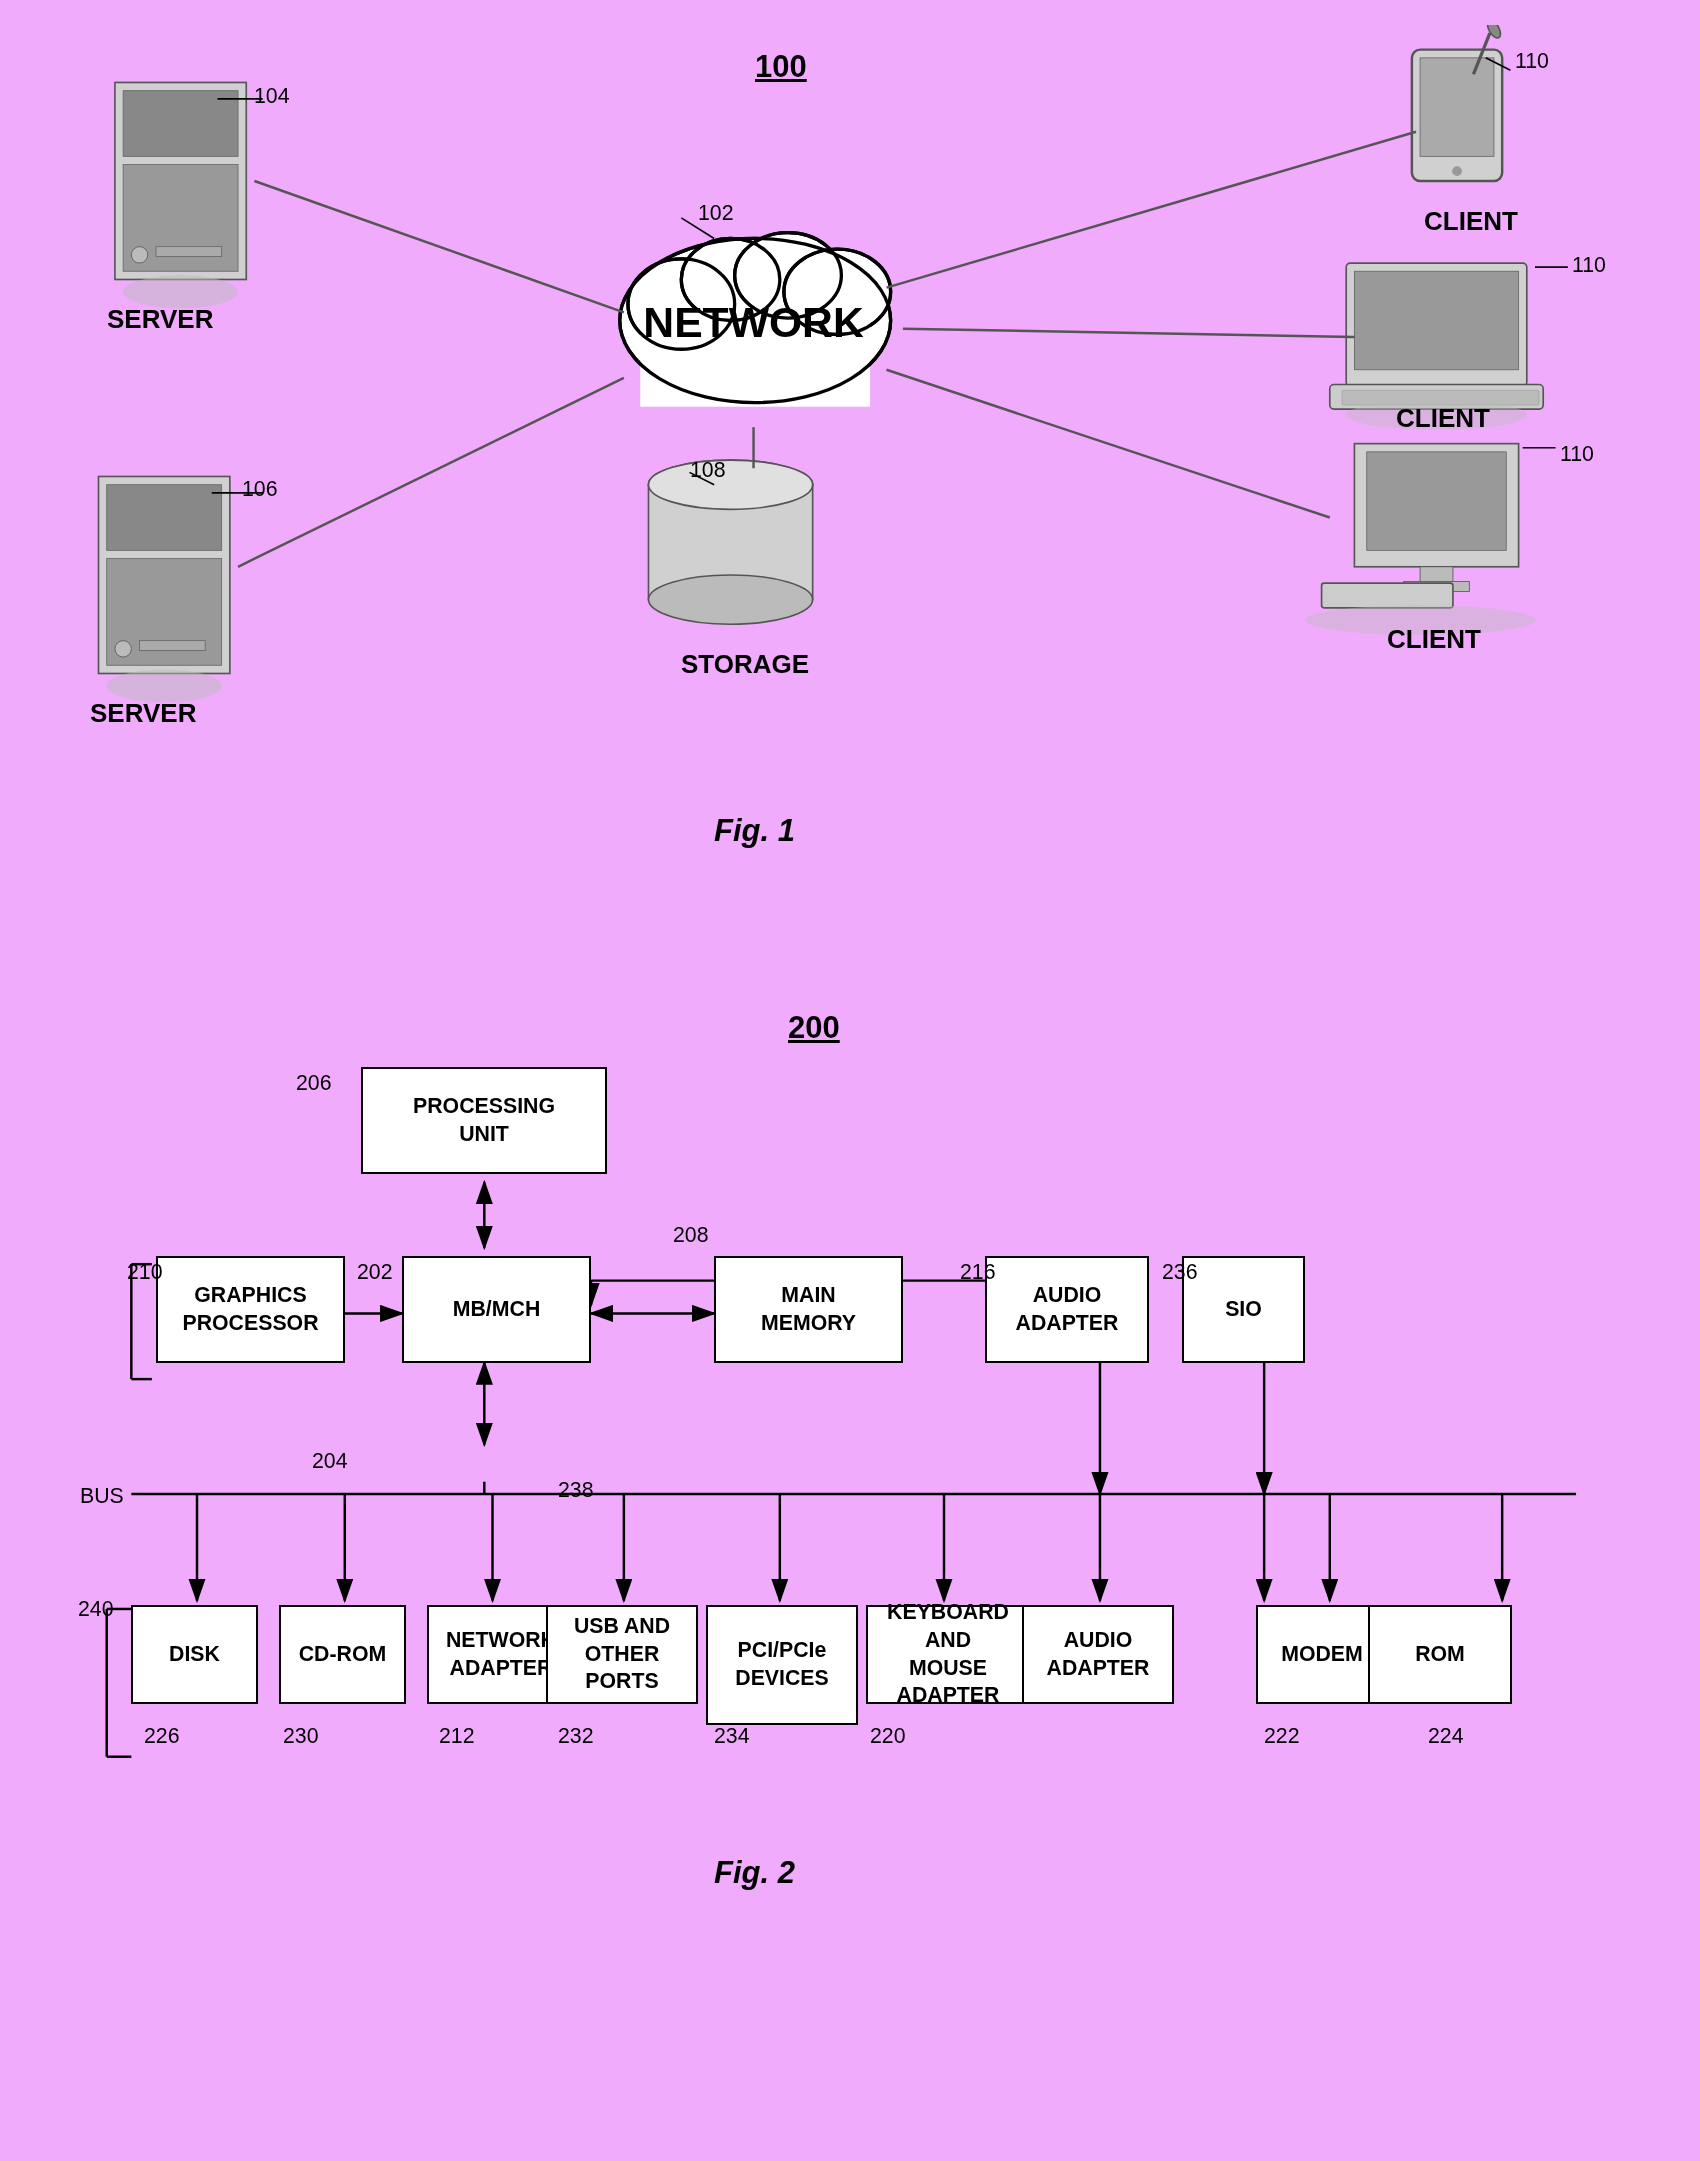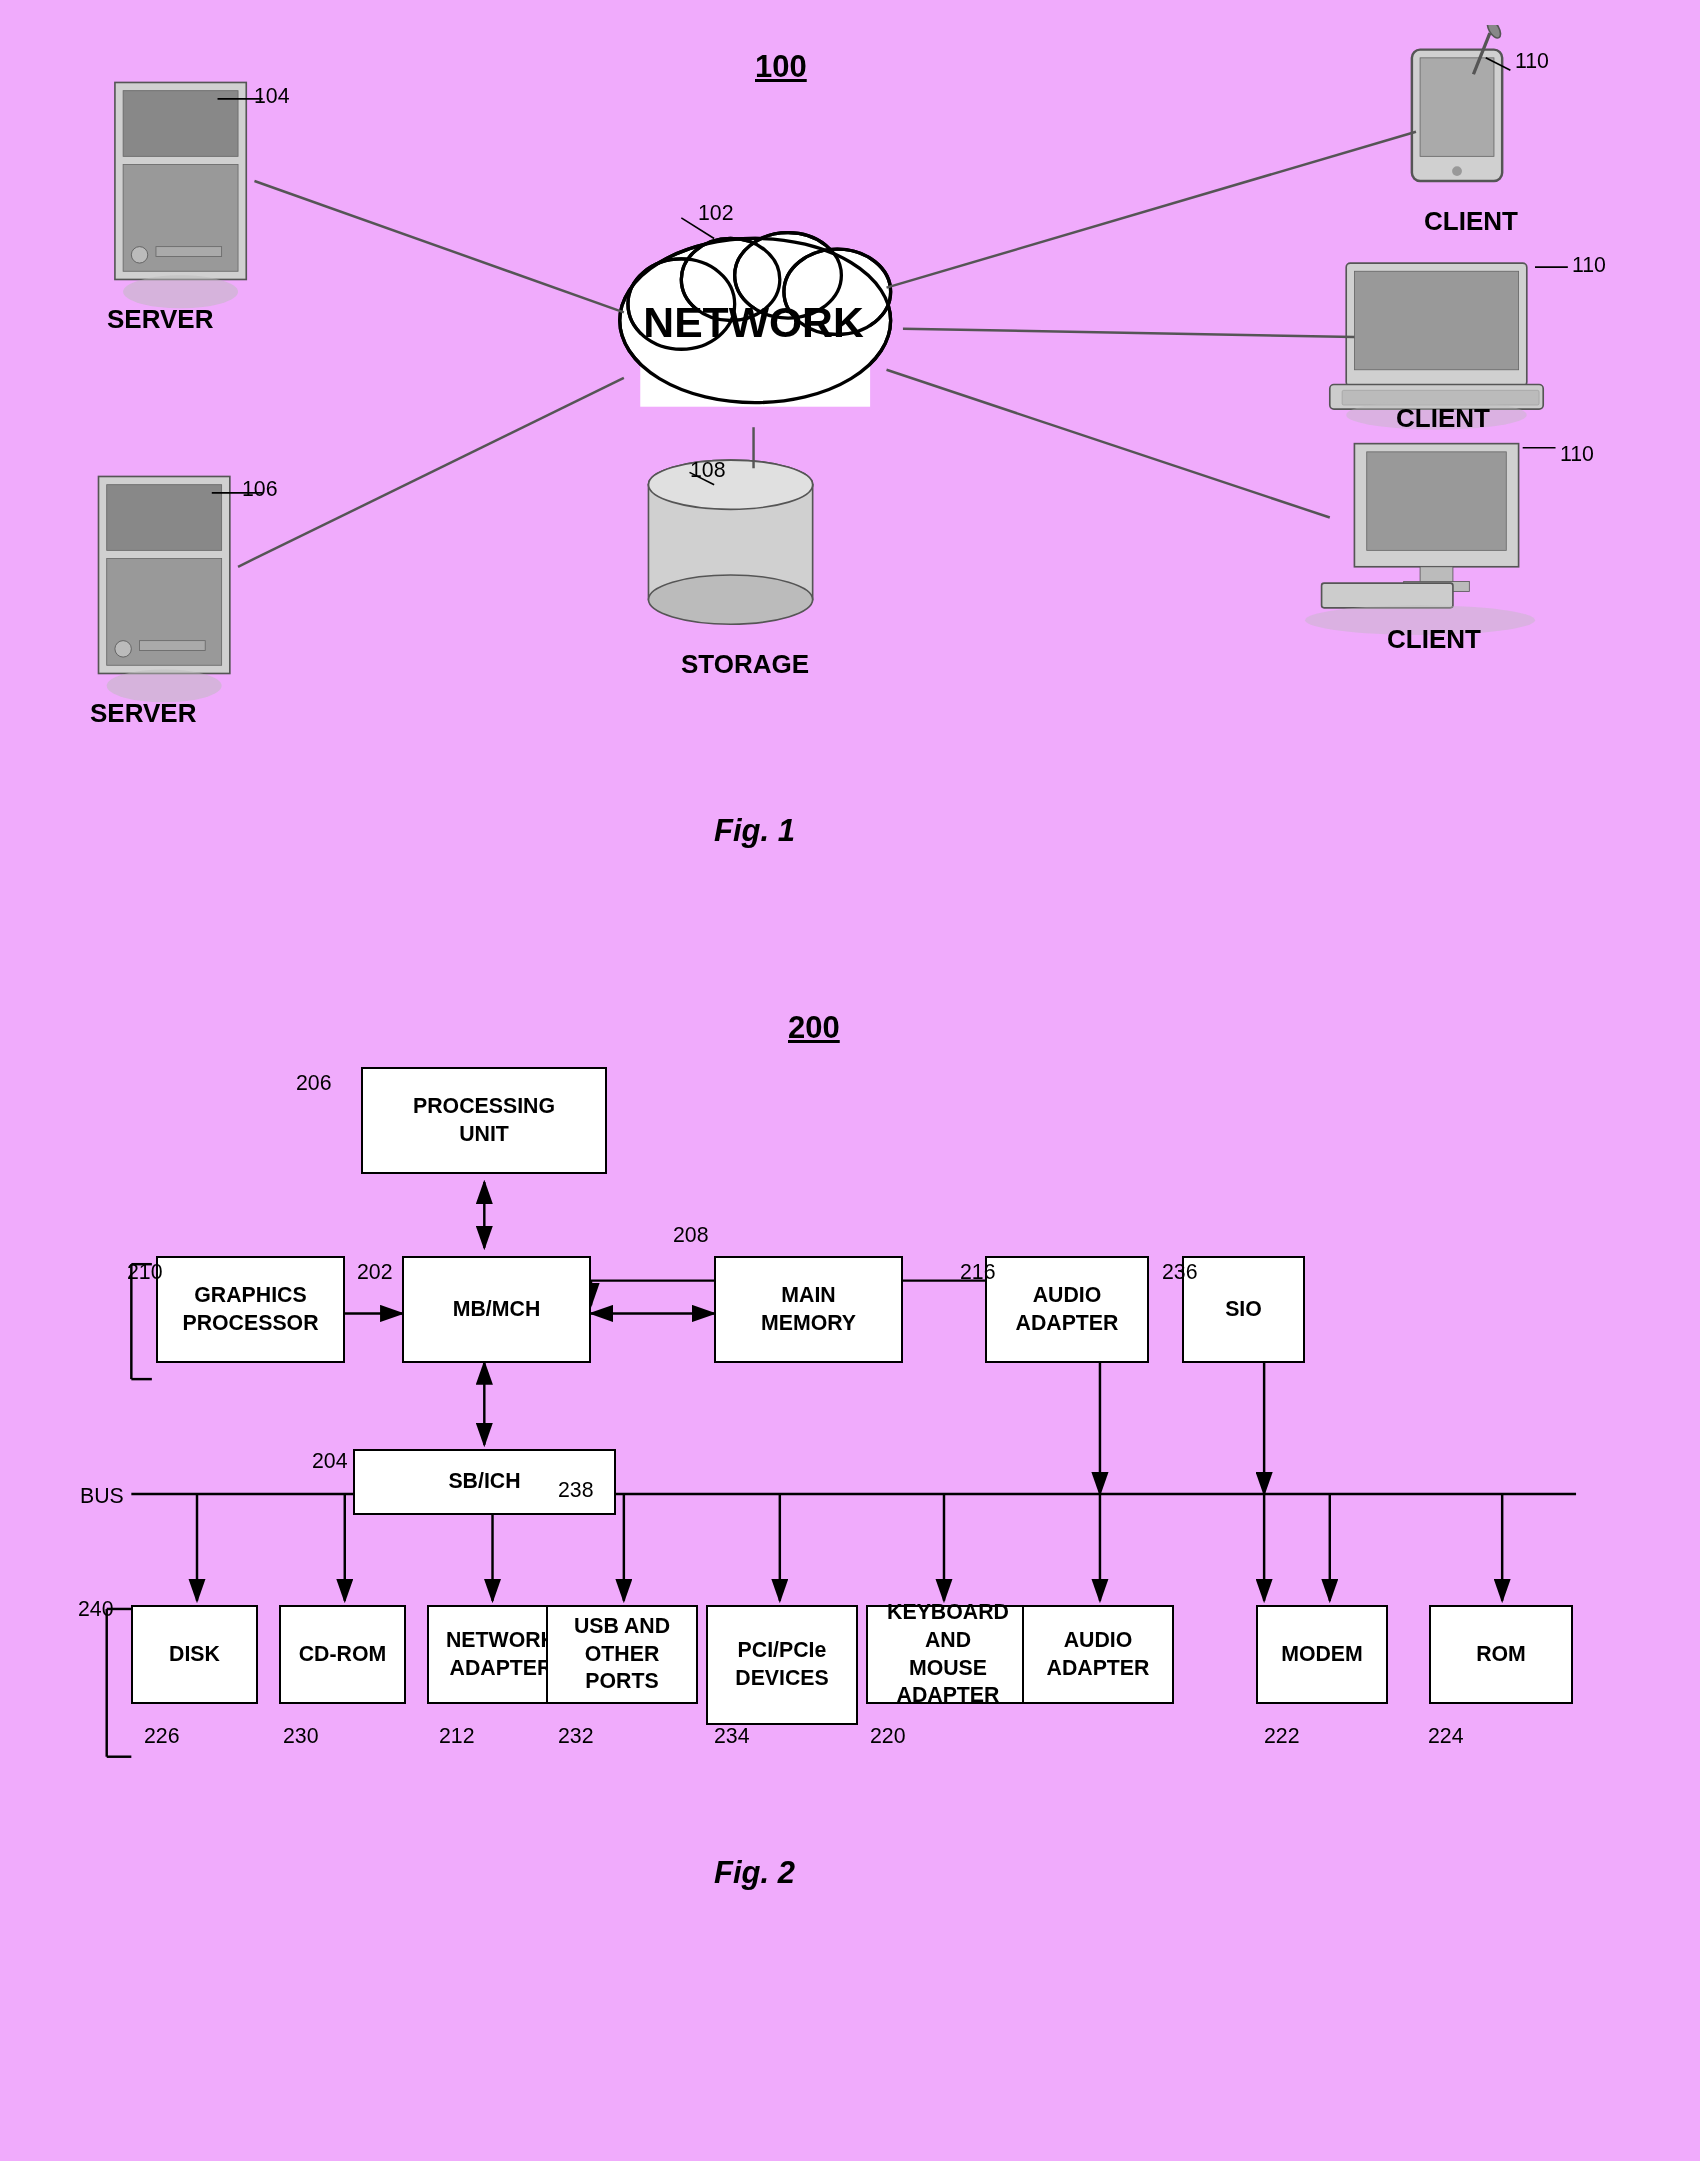--- a/index.html
+++ b/index.html
@@ -302,23 +302,20 @@
     <div class="box" style="top:271px; left:714px; width:189px; height:107px;">
       <span style="white-space:pre-line;">MAIN
 MEMORY</span>
     </div>
 
     <div class="box" style="top:271px; left:156px; width:189px; height:107px;">
       <span style="white-space:pre-line;text-align:center;">GRAPHICS
 PROCESSOR</span>
     </div>
 
-    <div class="box" style="top:464px; left:353px; width:263px; height:66px;">
-      <span>SB/ICH</span>
-    </div>
 
     <div class="box" style="top:271px; left:985px; width:164px; height:107px;">
       <span style="white-space:pre-line;">AUDIO
 ADAPTER</span>
     </div>
 
     <div class="box" style="top:271px; left:1182px; width:123px; height:107px;">
       <span>SIO</span>
     </div>
 
@@ -355,21 +352,21 @@
 
     <div class="box" style="top:620px; left:1022px; width:152px; height:99px;">
       <span style="white-space:pre-line;">AUDIO
 ADAPTER</span>
     </div>
 
     <div class="box" style="top:620px; left:1256px; width:132px; height:99px;">
       <span>MODEM</span>
     </div>
 
-    <div class="box" style="top:620px; left:1429px; width:144px; height:99px;">
+    <div class="box" style="top:620px; left:1368px; width:144px; height:99px;">
       <span>ROM</span>
     </div>
 
     <span class="ref-num" style="top:86px; left:296px;">206</span>
     <span class="ref-num" style="top:275px; left:357px;">202</span>
     <span class="ref-num" style="top:238px; left:673px;">208</span>
     <span class="ref-num" style="top:275px; left:127px;">210</span>
     <span class="ref-num" style="top:464px; left:312px;">204</span>
     <span class="ref-num" style="top:275px; left:960px;">216</span>
     <span class="ref-num" style="top:275px; left:1162px;">236</span>

